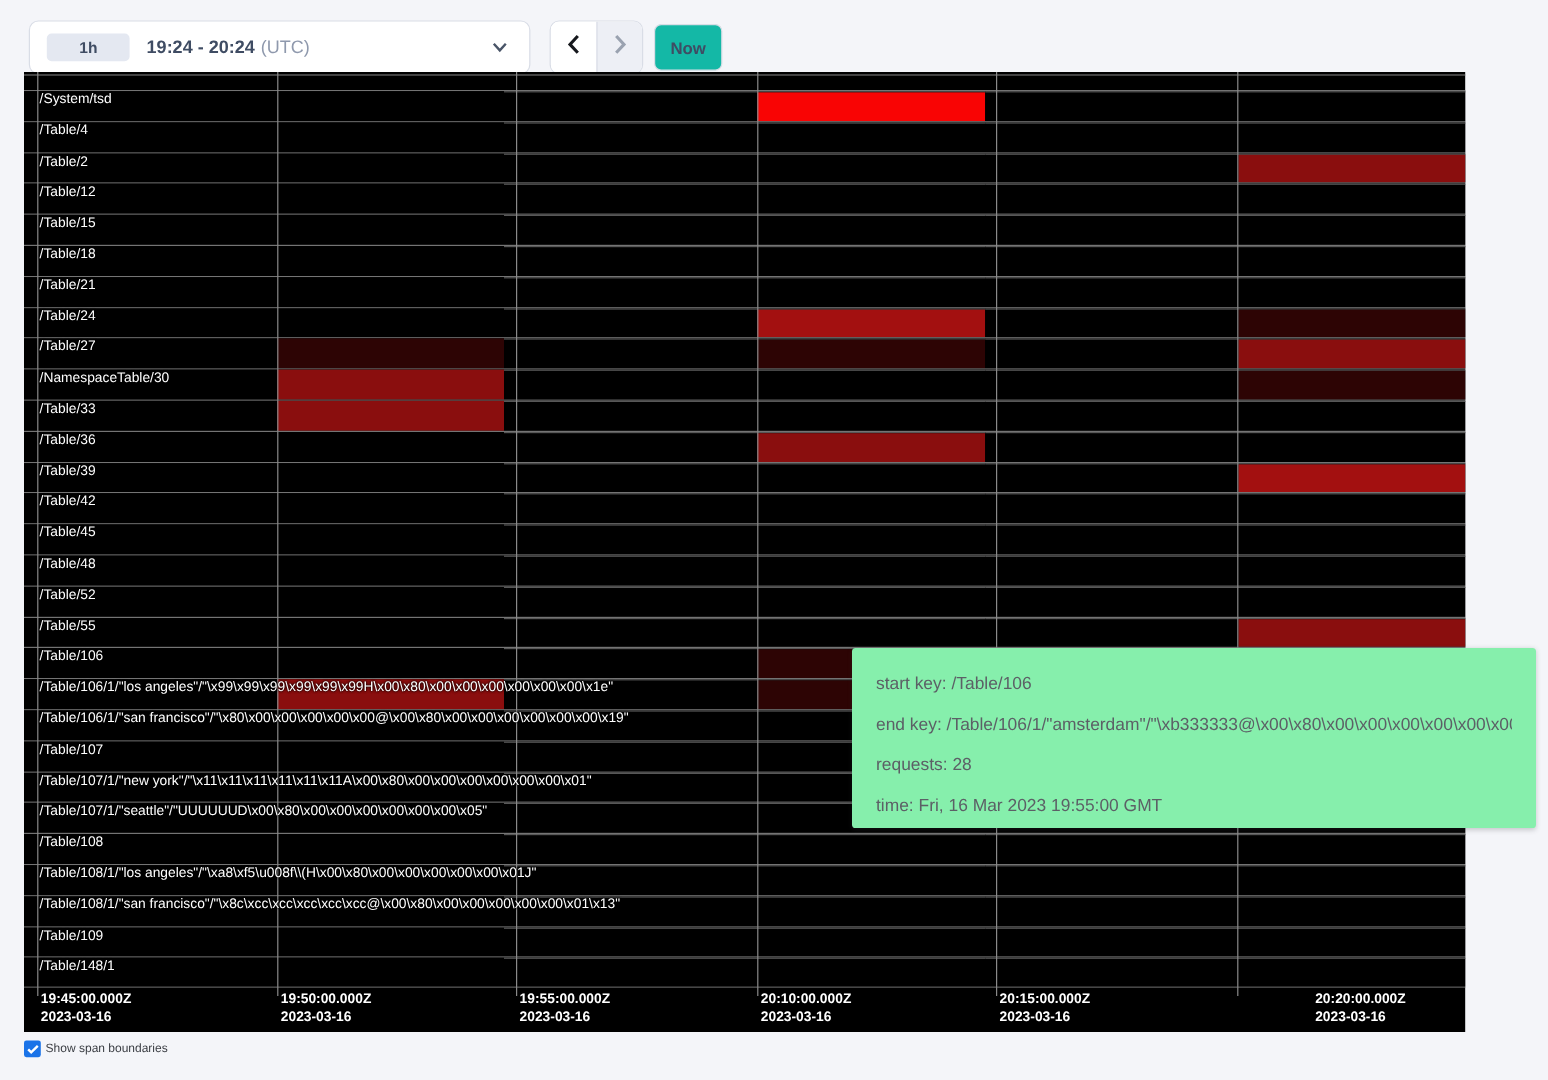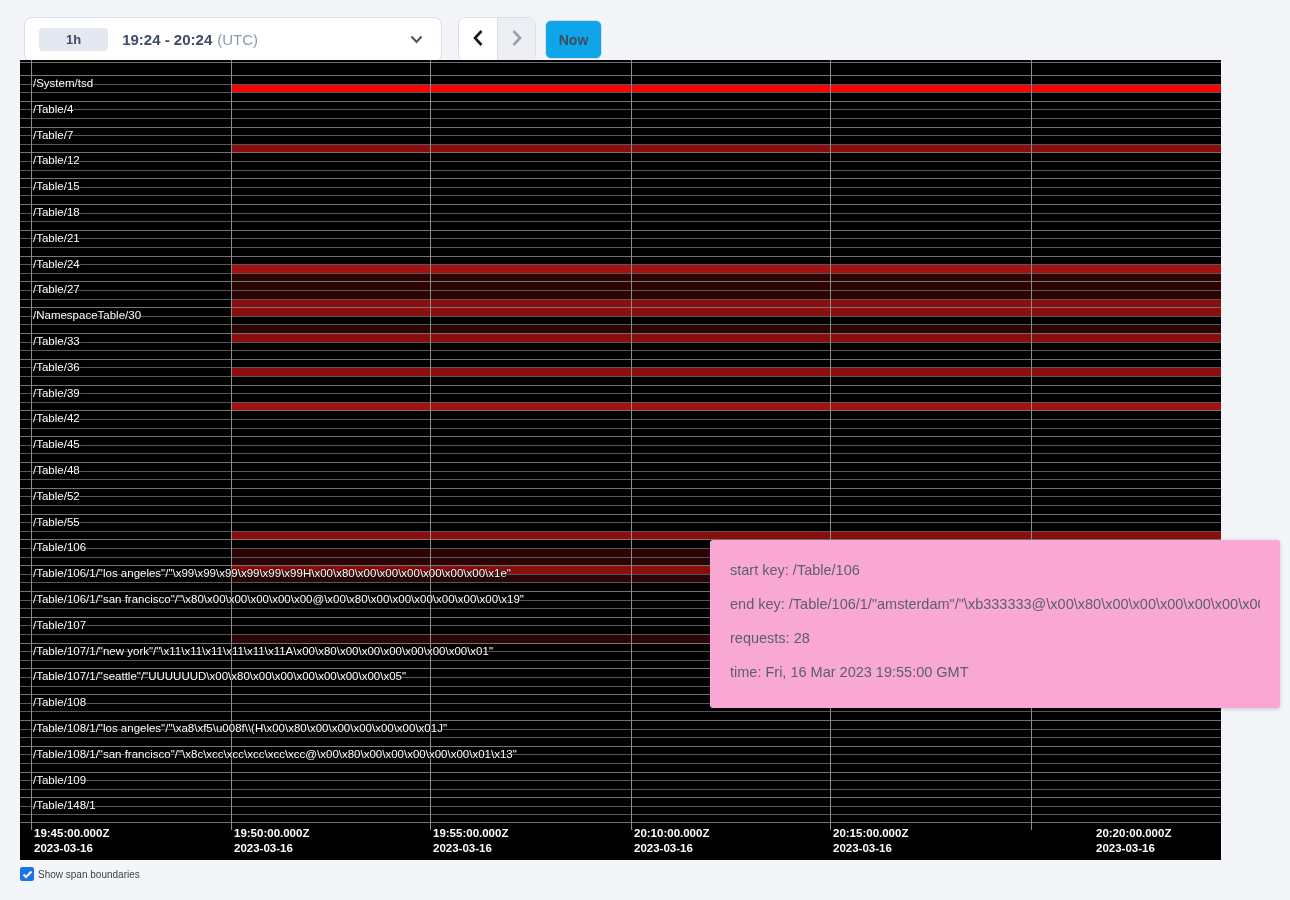--- a/index.html
+++ b/index.html
@@ -32,35 +32,35 @@
     display:flex; background:#fff;
   }
   .seg-btn {
     width:50%; display:flex; align-items:center; justify-content:center;
     cursor:pointer; background:#fff;
   }
   .seg-btn.disabled { background:#edeff5; cursor:default; border-left:1px solid #d9dde6; }
 
   .now-button {
     position:absolute; left:545px; top:20px; width:57px; height:39px;
-    background:#0ea5e9; border:1px solid #d9dde6; border-radius:6px;
+    background:#14b8a6; border:1px solid #d9dde6; border-radius:6px;
     display:flex; align-items:center; justify-content:center;
     font-size:14px; font-weight:bold; color:#3f4c63; cursor:pointer;
   }
 
   
   .kv-chart {
     position:absolute; left:20px; top:60px; width:1201px; height:800px;
     background:#000;
   }
   .kv-topline { position:absolute; left:0; right:0; top:2px; height:1px; background:#6e6e6e; }
   .kv-rows { position:absolute; left:0; right:0; top:15px; }
   .hm-row {
     position:relative; height:25.8px; width:100%;
-    display:flex; flex-direction:column;
+    display:flex; flex-direction:row;
     border-top:1px solid #747474;
   }
   .kv-rows .hm-row:last-child { border-bottom:1px solid #747474; }
   .hm-lane { position:relative; flex:1 1 0; background:#000; }
   .hm-lane + .hm-lane { border-top:1px solid #575757; }
   .hm-band { position:absolute; left:211px; right:0; top:0; bottom:0; }
   .hm-label {
     position:absolute; left:13px; top:1px; z-index:6;
     color:#fff; font-size:11.5px; line-height:13px; white-space:nowrap;
     text-shadow:0 0 2px #000, 0 0 2px #000;
@@ -68,22 +68,22 @@
   .kv-gridline {
     position:absolute; top:0; width:1px; height:770px; background:#8a8a8a; z-index:4;
   }
   .x-axis-label {
     position:absolute; top:766px; z-index:6; color:#fff;
     font-size:11.5px; font-weight:bold; line-height:15px; white-space:nowrap;
   }
 
   
   .kv-tooltip {
-    position:absolute; left:710px; top:540px; width:570px; height:168px;
-    background:#f9a8d4; border-radius:3px; z-index:10;
+    position:absolute; left:710px; top:540px; width:570px; height:150px;
+    background:#86efac; border-radius:3px; z-index:10;
     box-shadow:0 1px 4px rgba(60,64,67,0.25);
     padding:13px 20px; color:#5c6066; font-size:14.5px;
   }
   .kv-tooltip div { line-height:34px; white-space:nowrap; overflow:hidden; }
 
   
   .footer-row {
     position:absolute; left:20px; top:867px; display:flex; align-items:center; gap:4px;
   }
   .checkbox {
@@ -145,21 +145,21 @@
         <div class="hm-lane"></div>
         <div class="hm-lane"></div>
         <span class="hm-label">/Table/4</span>
       </div>
       <div class="hm-row">
         <div class="hm-lane"></div>
         <div class="hm-lane"></div>
         <div class="hm-lane">
           <div class="hm-band" style="background: rgb(138, 14, 14);"></div>
         </div>
-        <span class="hm-label">/Table/7</span>
+        <span class="hm-label">/Table/2</span>
       </div>
       <div class="hm-row">
         <div class="hm-lane"></div>
         <div class="hm-lane"></div>
         <div class="hm-lane"></div>
         <span class="hm-label">/Table/12</span>
       </div>
       <div class="hm-row">
         <div class="hm-lane"></div>
         <div class="hm-lane"></div>

